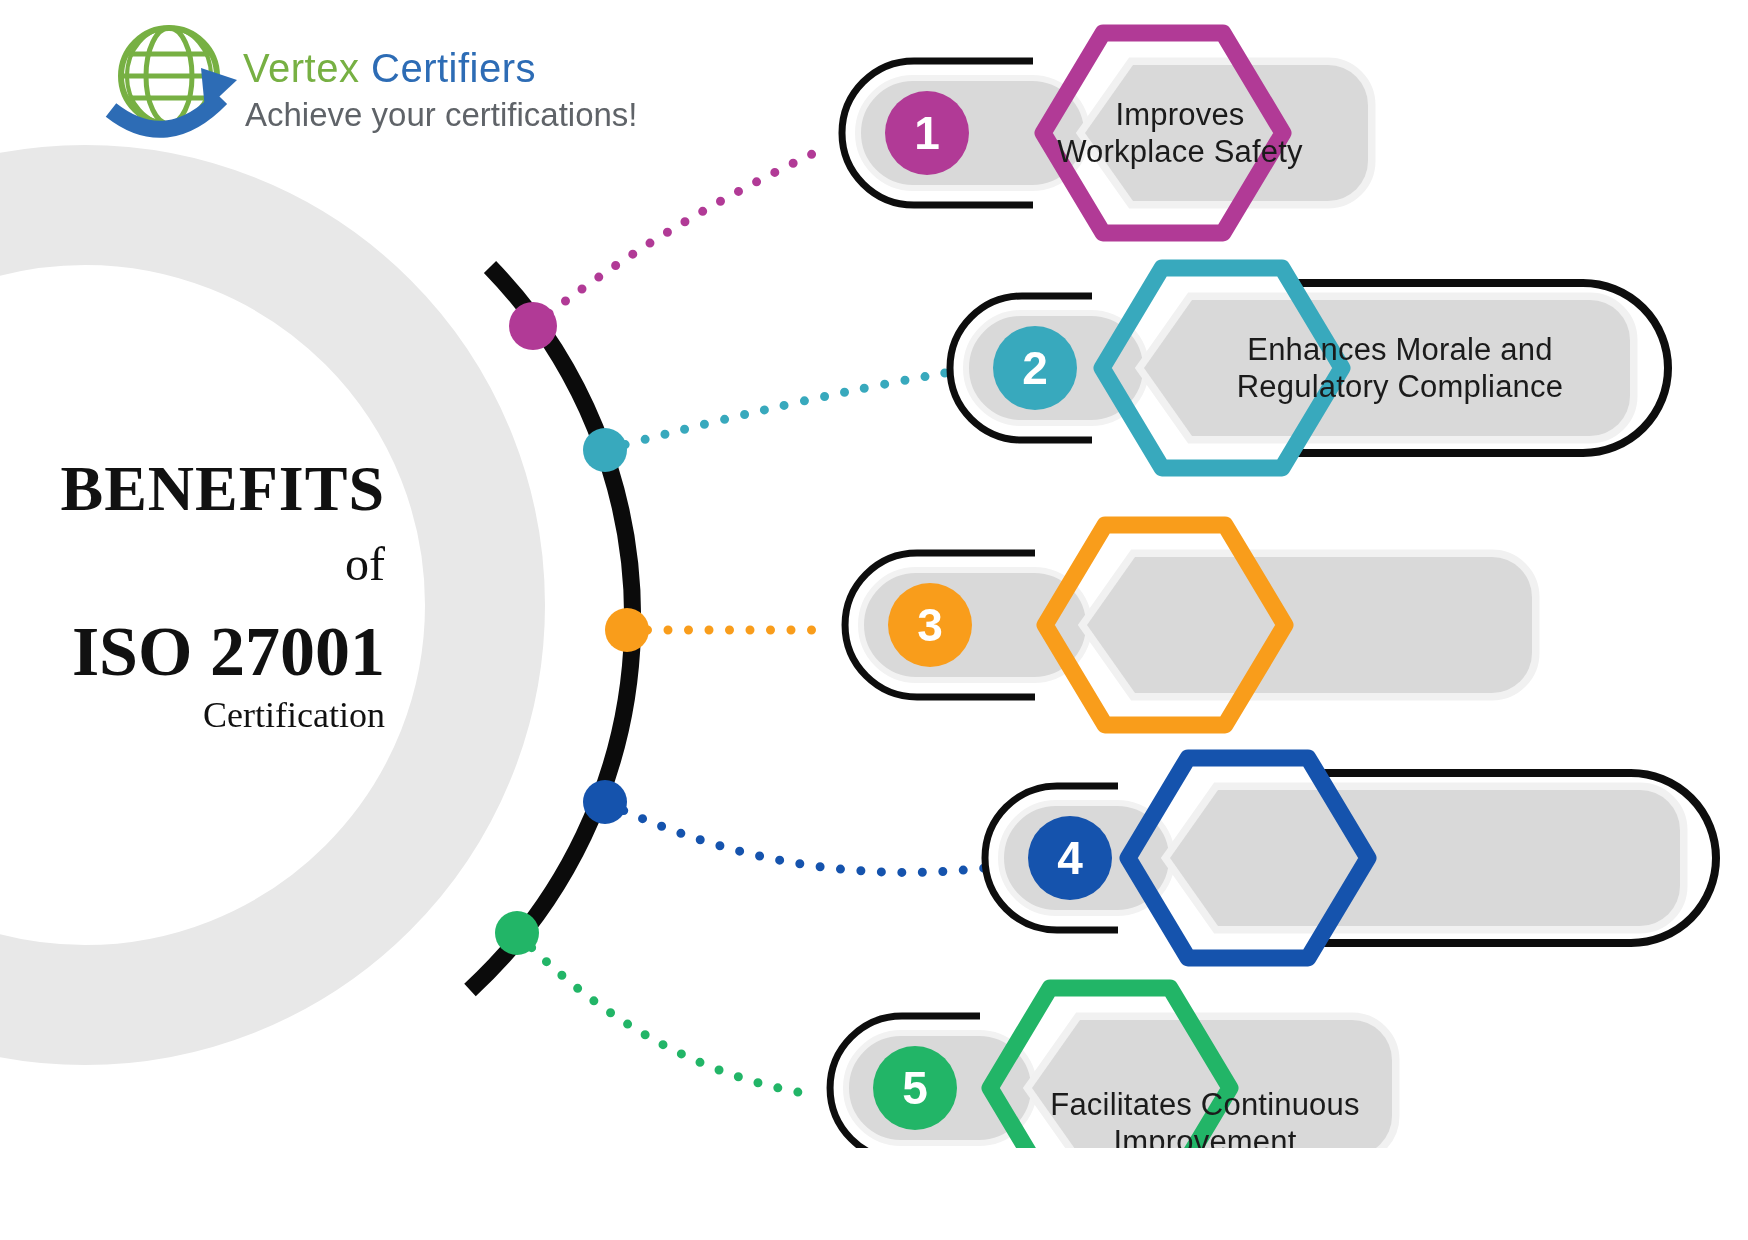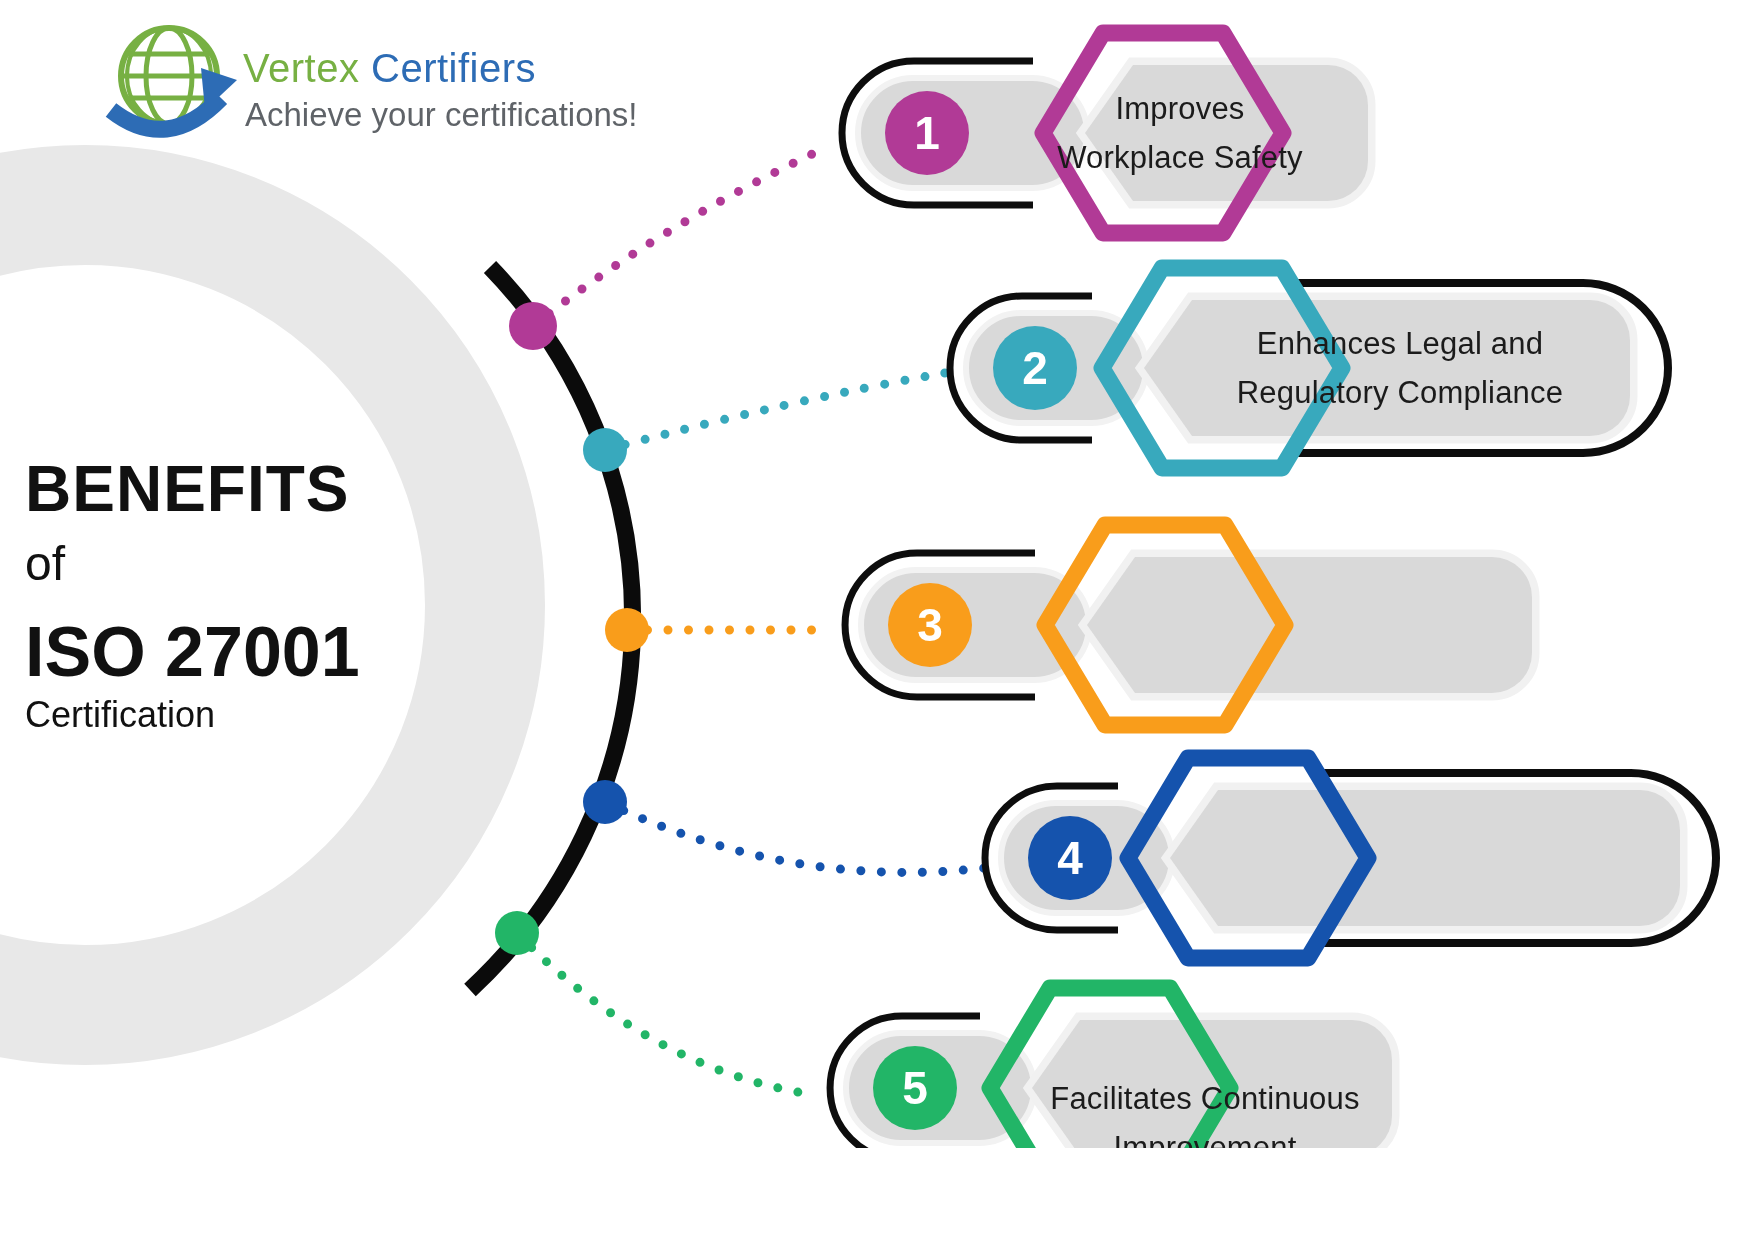--- a/index.html
+++ b/index.html
@@ -20,31 +20,31 @@
   .hexfill   { fill:#ffffff; }
   .hexstroke { fill:none; stroke:var(--accent); stroke-width:17; stroke-linejoin:round; }
   .pill      { fill:#d9d9d9; stroke:#f2f2f2; stroke-width:6; }
   .panelhalo { fill:none; stroke:#f1f1f1; stroke-width:15; }
   .panel     { fill:#d9d9d9; }
 
   
   .abs { position:absolute; }
   .benefit-label {
     width:380px; height:84px; display:flex; align-items:center; justify-content:center;
-    text-align:center; font-size:31px; line-height:49px; color:#1b1b1b;
+    text-align:center; font-size:31px; line-height:37px; color:#1b1b1b;
     white-space:pre-line; letter-spacing:0.2px;
   }
   .num {
     width:84px; height:84px; border-radius:50%;
     background:var(--accent); color:#ffffff;
     display:flex; align-items:center; justify-content:center;
     font-size:46px; font-weight:bold;
   }
-  .title-block { left:25px; width:360px; text-align:left;
-    font-family:Liberation Sans, sans-serif; color:#111111; }
+  .title-block { left:25px; width:360px; text-align:right;
+    font-family:Liberation Serif, serif; color:#111111; }
   .t-benefits     { top:452px; font-size:64px; font-weight:bold; letter-spacing:1px; }
   .t-of           { top:536px; font-size:48px; }
   .t-iso          { top:612px; font-size:70px; font-weight:bold; }
   .t-cert         { top:694px; font-size:36px; }
 
   .logo { left:105px; top:18px; width:560px; height:130px; }
   .logo svg { position:absolute; left:0; top:0; }
   .brand { position:absolute; left:138px; top:28px; font-size:40px; font-weight:500;
            letter-spacing:0.5px; white-space:nowrap; }
   .brand .b1 { color:#77b043; }
@@ -145,18 +145,18 @@
   <div class="abs title-block t-cert">Certification</div>
 
   <div class="abs num" style="left: 885px; top: 91px; --accent: #b13a96;">1</div>
   <div class="abs num" style="left: 993px; top: 326px; --accent: #38a9bd;">2</div>
   <div class="abs num" style="left: 888px; top: 583px; --accent: #f99d1b;">3</div>
   <div class="abs num" style="left: 1028px; top: 816px; --accent: #1553ad;">4</div>
   <div class="abs num" style="left: 873px; top: 1046px; --accent: #22b567;">5</div>
 
   <div class="abs benefit-label" style="left:990px;  top:91px;">Improves
 Workplace Safety</div>
-  <div class="abs benefit-label" style="left:1210px; top:326px;">Enhances Legal and
+  <div class="abs benefit-label" style="left:1210px; top:326px;">Enhances Morale and
 Regulatory Compliance</div>
   <div class="abs benefit-label" style="left:1015px; top:1046px;margin-top:35px;">Facilitates Continuous
 Improvement</div>
 
 </div>
 
 </body></html>

